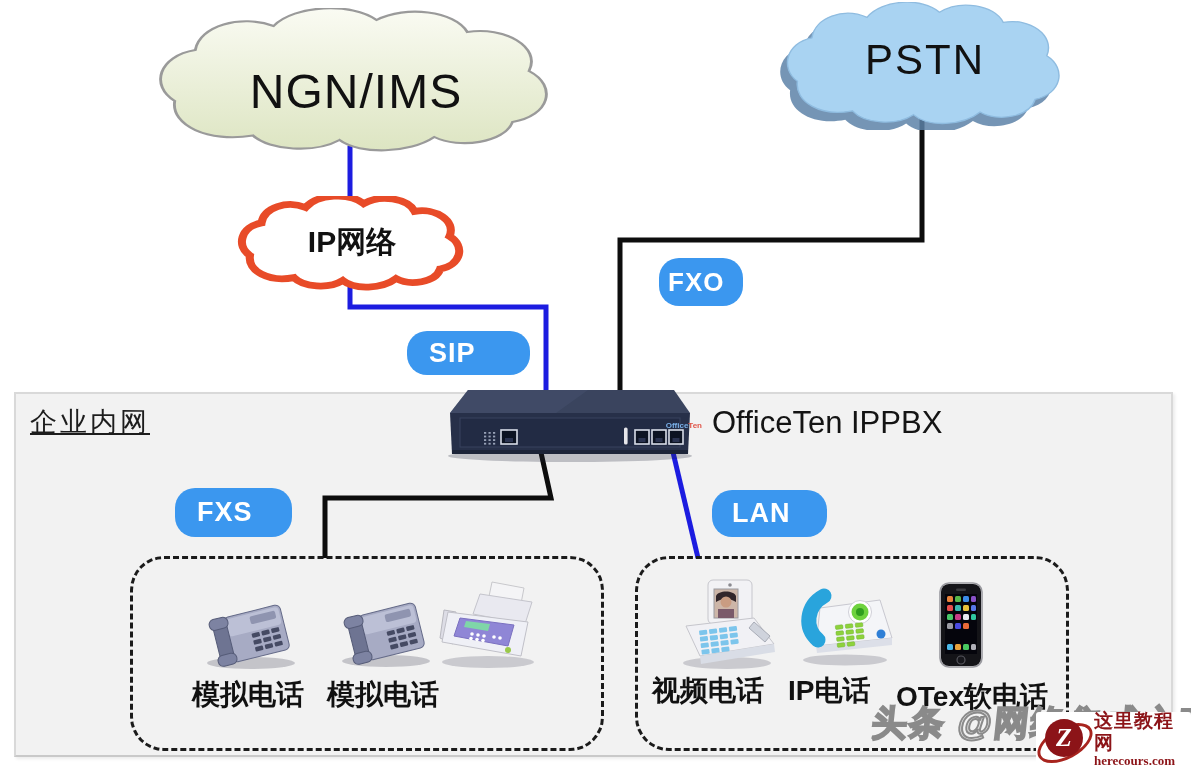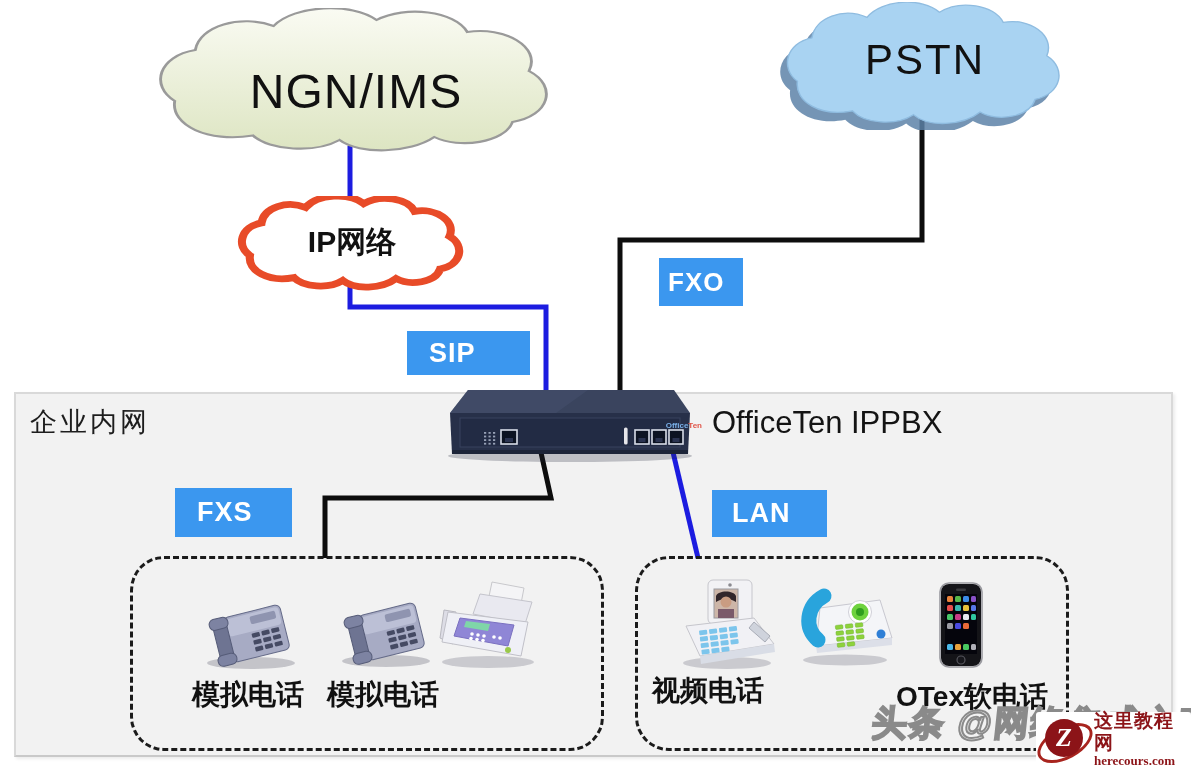--- a/index.html
+++ b/index.html
@@ -10,36 +10,36 @@
   .abs{position:absolute;}
   
   .intranet-box{
     left:14px;top:392px;width:1155px;height:361px;
     background:var(--intranet-bg,#f2f2f2);
     border:2px solid #d9d9d9;border-bottom-color:#c9c9c9;
     box-shadow:2px 2px 3px rgba(0,0,0,.08);
     z-index:0;
   }
   .intranet-label{
-    left:30px;top:404px;font-size:27px;color:#1d1d1d;letter-spacing:3px;z-index:3;
+    left:30px;top:404px;font-size:27px;color:#1d1d1d;letter-spacing:3px;z-index:3;text-decoration:underline;
   }
   
   #lines{left:0;top:0;z-index:1;}
   .line-blue{stroke:var(--line-blue,#1c1ce0);stroke-width:5;fill:none;}
   .line-black{stroke:var(--line-black,#0d0d0d);stroke-width:5;fill:none;}
   
   .cloud{z-index:2;}
   .cloud-label{z-index:2;text-align:center;color:#111;}
   .ngn-label{left:150px;top:64px;width:412px;font-size:48px;letter-spacing:1px;}
   .pstn-label{left:780px;top:36px;width:290px;font-size:42px;letter-spacing:2px;}
   .ip-label{left:236px;top:222px;width:232px;font-size:30px;font-weight:700;}
   
   .tag{
     background:var(--label-blue,#3b97ef);color:#fff;font-weight:700;
-    display:flex;align-items:center;z-index:3;letter-spacing:1px;overflow:hidden;
+    display:flex;align-items:center;z-index:3;letter-spacing:1px;overflow:hidden;border-radius:20px;
   }
   .tag-sip{left:407px;top:331px;width:101px;height:44px;font-size:27px;padding-left:22px;}
   .tag-fxo{left:659px;top:258px;width:75px;height:48px;font-size:26px;padding-left:9px;}
   .tag-fxs{left:175px;top:488px;width:95px;height:49px;font-size:27px;padding-left:22px;}
   .tag-lan{left:712px;top:490px;width:95px;height:47px;font-size:27px;padding-left:20px;}
   
   .device{left:438px;top:382px;z-index:3;}
   .device-brand{left:660px;top:421px;width:42px;font-size:8px;font-weight:700;text-align:right;z-index:4;letter-spacing:0;}
   .brand-office{color:#7ab0e8;margin-top:41px;} .brand-ten{color:#e0564a;}
   .device-title{left:712px;top:405px;font-size:31px;color:#141414;z-index:3;}
@@ -281,20 +281,21 @@
         <rect x="56" y="48" width="7.5" height="4" rx="1"></rect>
         <rect x="66" y="48" width="7.5" height="4" rx="1"></rect>
       <rect x="46" y="54" width="7.5" height="4" rx="1"></rect>
         <rect x="56" y="54" width="7.5" height="4" rx="1"></rect>
         <rect x="66" y="54" width="7.5" height="4" rx="1"></rect>
       <rect x="46" y="60" width="7.5" height="4" rx="1"></rect>
         <rect x="56" y="60" width="7.5" height="4" rx="1"></rect>
     </g>
     <circle cx="91" cy="52" r="4.5" fill="#2f7fd6"></circle>
   </svg>
+  <div class="abs item-label" style="left:788px;top:672px;width:100px;">IP电话</div>
 
   <svg class="abs item-icon" style="left:936px;top:582px;" width="50" height="88" viewBox="0 0 50 88">
     <rect x="4" y="1" width="42" height="84" rx="9" fill="none" stroke="#9a9aa0" stroke-width="1.6"></rect>
     <rect x="5" y="2" width="40" height="82" rx="8" fill="#141418"></rect>
     <rect x="20" y="6.5" width="10" height="2.6" rx="1.3" fill="#3a3a3e"></rect>
     <rect x="9" y="12" width="32" height="60" fill="#05050c"></rect>
     <g>
       <rect x="11" y="14" width="6" height="6" rx="1.5" fill="#e8823c"></rect>
         <rect x="19" y="14" width="6" height="6" rx="1.5" fill="#58b84a"></rect>
         <rect x="27" y="14" width="6" height="6" rx="1.5" fill="#3c8ce8"></rect>

